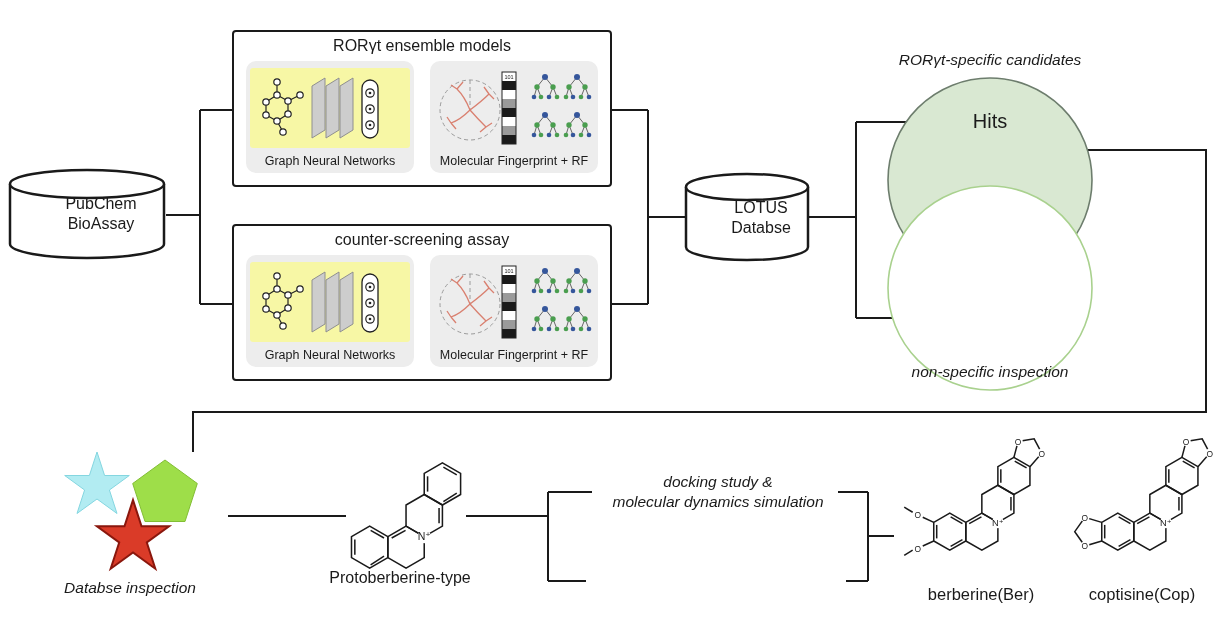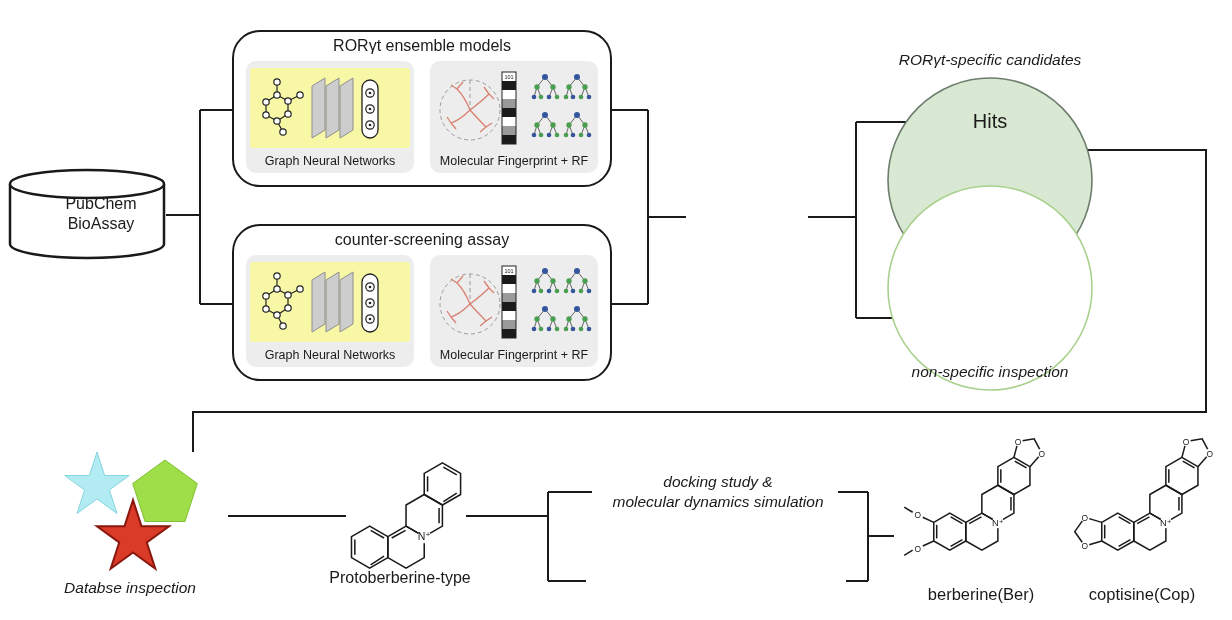--- a/index.html
+++ b/index.html
@@ -1,20 +1,20 @@
 <!DOCTYPE html>
 <html><head>
 <meta charset="utf-8">
 <style>
   * { margin:0; padding:0; box-sizing:border-box; }
   body { font-family:"Liberation Sans","DejaVu Sans",sans-serif; background:#fff; color:#1a1a1a; }
   #canvas { position:relative; width:1232px; height:620px; background:#fff; overflow:hidden; }
   .abs { position:absolute; }
   .lbl { position:absolute; text-align:center; white-space:pre-line; line-height:1.3; }
-  .model-box { position:absolute; width:380px; border:2.5px solid #1a1a1a; border-radius:28px; background:#fff; }
+  .model-box { position:absolute; width:380px; border:2.5px solid #1a1a1a; border-radius:4px; background:#fff; }
   .model-box-title { text-align:center; font-size:16px; padding-top:5px; }
   .panels { display:flex; justify-content:center; gap:16px; padding:6px 12px 12px; }
   .panel { width:172px; height:112px; background:#ededed; border-radius:10px; position:relative;
            display:flex; flex-direction:column; align-items:center; }
   .panel svg { margin-top:7px; }
   .panel-label { position:absolute; bottom:5px; width:100%; text-align:center; font-size:12.5px; }
   .cyl-label { position:absolute; text-align:center; white-space:pre-line; font-size:16px; line-height:1.25;padding-left:28px; }
   .small-note { font-size:15.5px;font-style:italic; }
 </style>
 </head>
@@ -203,20 +203,28 @@
       </div>
       <div class="panel">
         <svg width="156" height="80">
             <use href="#fp-art"></use>
           </svg>
         <div class="panel-label">Molecular Fingerprint + RF</div>
       </div>
     </div>
   </div>
 
+  <div class="abs" style="left:684px;top:172px;width:126px;height:90px">
+    <svg width="126" height="90" viewBox="0 0 126 90">
+      <path d="M2,15 L2,75 A61,13 0 0 0 124,75 L124,15" fill="#ffffff" stroke="#1a1a1a" stroke-width="2.5"></path>
+      <ellipse cx="63" cy="15" rx="61" ry="13" fill="#ffffff" stroke="#1a1a1a" stroke-width="2.5"></ellipse>
+    </svg>
+    <div class="cyl-label" style="left:0;top:26px;width:126px">LOTUS
+Databse</div>
+  </div>
 
   <svg class="abs" style="left:884px;top:48px" width="212" height="345" viewBox="0 0 212 345">
     <circle cx="106" cy="132" r="102" stroke="#6d7d6d" stroke-width="1.6" fill="#d9e8d2"></circle>
     <circle cx="106" cy="240" r="102" fill="#ffffff" stroke="#a9d18e" stroke-width="1.6"></circle>
   </svg>
   <div class="lbl small-note" style="left:870px;top:50px;width:240px">RORγt-specific candidates</div>
   <div class="lbl" style="left:940px;top:108px;width:100px;font-size:20px">Hits</div>
   <div class="lbl small-note" style="left:880px;top:362px;width:220px">non-specific inspection</div>
 
   <svg class="abs" style="left:45px;top:446px" width="170" height="130" viewBox="0 0 170 130">

